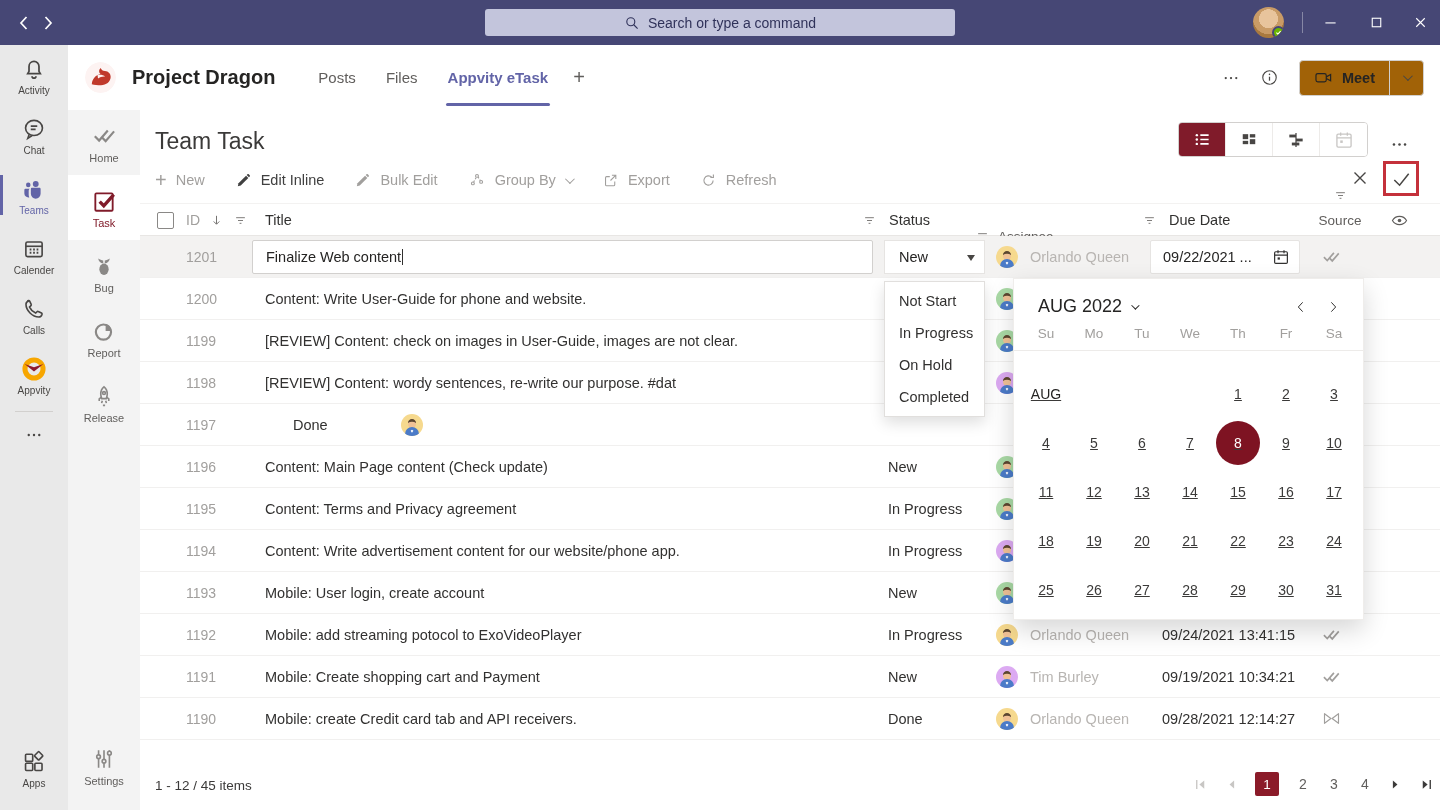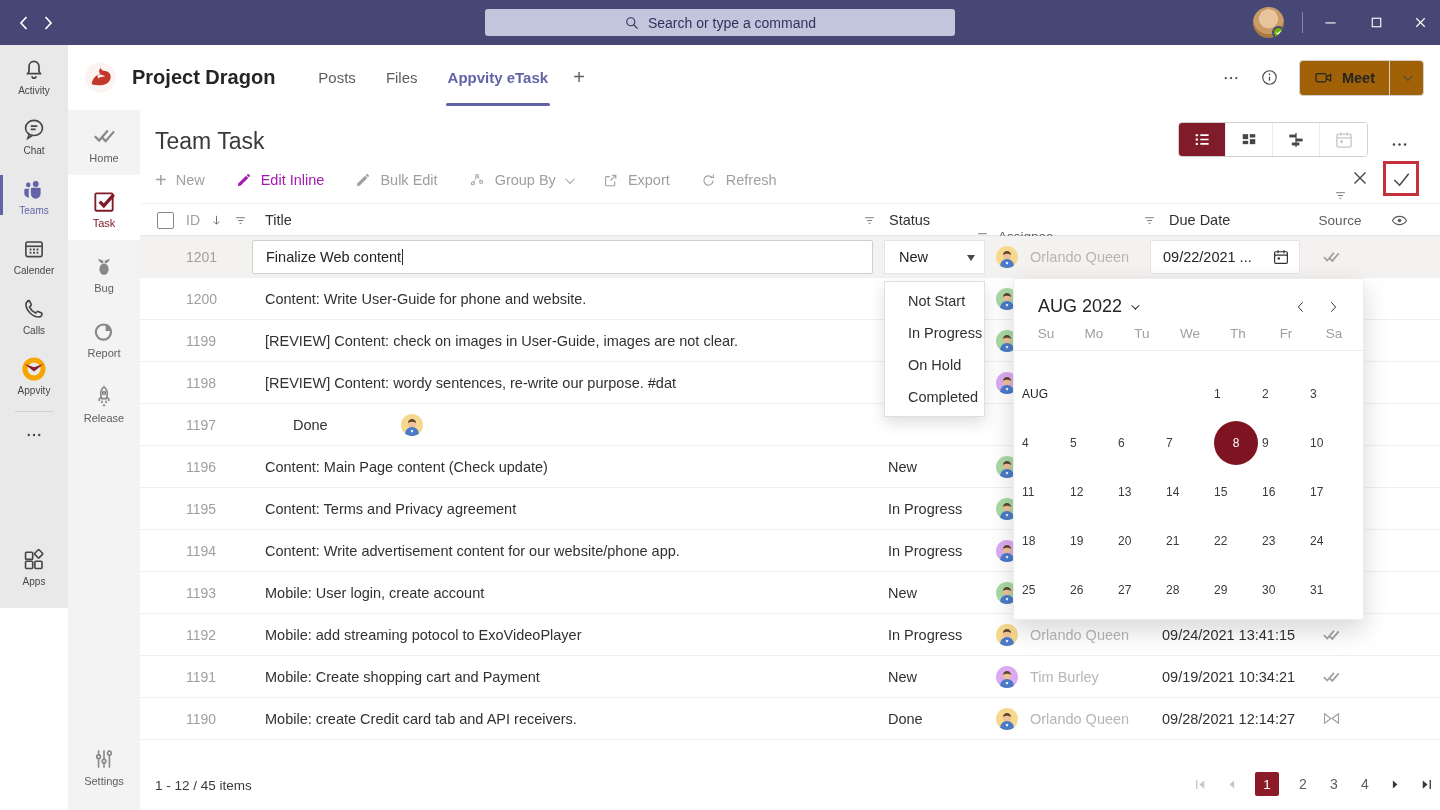--- a/index.html
+++ b/index.html
@@ -15,21 +15,21 @@
                display:flex; align-items:center; justify-content:center; gap:8px; color:#30325A; font-size:14px; }
   .tb-avatar { position:absolute; left:1253px; top:7px; width:31px; height:31px; border-radius:50%; overflow:hidden;
                background:radial-gradient(circle at 50% 38%, #E8C49C 0 38%, #C99B66 39% 62%, #A9793F 63% 100%); }
   .tb-avatar .badge { position:absolute; right:-1px; bottom:-1px; width:13px; height:13px; border-radius:50%;
                background:#6BB700; border:2px solid #464775; display:flex; align-items:center; justify-content:center; }
   .tb-divider { position:absolute; left:1302px; top:12px; width:1px; height:21px; background:rgba(255,255,255,.35); }
   .win-btn { position:absolute; top:14px; width:17px; height:17px; color:#fff; cursor:pointer; }
   .win-min { left:1322px; } .win-max { left:1368px; } .win-close { left:1412px; }
 
   
-  .rail1 { position:absolute; left:0; top:45px; width:68px; height:563px; background:#E9E9E9; }
+  .rail1 { position:absolute; left:0; top:45px; width:68px; height:765px; background:#E9E9E9; }
   .rail-item { position:relative; display:flex; flex-direction:column; align-items:center; padding:11px 0 9px; cursor:pointer; color:#484644; }
   .rail-item .rail-label { font-size:10px; margin-top:3px; color:#484644; }
   .rail-item.active { color:#6264A7; }
   .rail-item.active .rail-label { color:#6264A7; }
   .rail-item.active .active-bar { position:absolute; left:0; top:10px; bottom:10px; width:3px; background:#6264A7; }
   .rail-icon svg { width:26px; height:26px; }
   .rail-divider { margin:6px 15px 4px; border-top:1px solid #D2D0CE; }
   .rail-more { display:flex; justify-content:center; padding:10px 0; color:#484644; cursor:pointer; }
   .rail-bottom { position:absolute; left:0; right:0; bottom:12px; }
 
@@ -66,21 +66,21 @@
 
   .views { position:absolute; left:1038px; top:12px; height:35px; display:flex; border:1px solid #D2D0CE; border-radius:4px; background:#fff; overflow:hidden; }
   .view-btn { width:47px; display:flex; align-items:center; justify-content:center; border-right:1px solid #EDEBE9; cursor:pointer; background:#fff; color:#484644; }
   .view-btn:last-child { border-right:none; }
   .view-btn.active { background:#801B2A; }
   .view-btn.disabled { color:#C8C6C4; }
   .views-more { position:absolute; left:1250px; top:25px; color:#484644; cursor:pointer; }
 
   .toolbar { position:absolute; left:15px; top:55px; height:30px; display:flex; align-items:center; gap:30px; font-size:14.5px; color:#A19F9D; }
   .tb-item { display:flex; align-items:center; gap:9px; cursor:pointer; white-space:nowrap; }
-  .tb-item.maroon { color:#a21caf; }
+  .tb-item.maroon { color:#404040; }
   .tb-plus { font-size:20px; font-weight:300; line-height:1; }
   .toolbar-divider { position:absolute; left:0; top:93px; width:1300px; border-top:1px solid #F3F2F1; }
   .cancel-btn { position:absolute; left:1209px; top:57px; color:#484644; cursor:pointer; }
   .confirm-btn { position:absolute; left:1243px; top:51px; width:36px; height:35px; border:3px solid #C4313B;
                  display:flex; align-items:center; justify-content:center; color:#484644; cursor:pointer; background:#fff; }
 
   
   .thead { position:absolute; left:0; top:95px; width:1300px; height:31px; display:flex; align-items:center;
            font-size:13.5px; color:#605E5C; border-bottom:1px solid #E8E6E4; }
   .trows { position:absolute; left:0; top:126px; width:1300px; }
@@ -114,36 +114,36 @@
                 display:flex; align-items:center; padding-left:14px; font-size:14.5px; color:#252423; z-index:5; cursor:pointer; }
   .select-caret { position:absolute; right:9px; top:14px; width:0; height:0; border-left:4.5px solid transparent;
                   border-right:4.5px solid transparent; border-top:6px solid #484644; }
   .due-box { position:absolute; left:1010px; top:4px; width:150px; height:34px; background:#fff; border:1px solid #E6E4E2;
              border-radius:2px; display:flex; align-items:center; gap:6px; padding:0 9px 0 12px; font-size:14.5px; color:#252423; z-index:5; cursor:pointer; }
   .due-box .due-text { flex:1; white-space:nowrap; overflow:hidden; }
   .due-box .ic { color:#323130; }
 
   
   .status-dropdown { position:absolute; left:744px; top:171px; width:101px; background:#fff; border:1px solid #E1DFDD;
-                     box-shadow:0 6px 14px rgba(0,0,0,.13); z-index:30; padding:3px 9px; }
+                     box-shadow:0 6px 14px rgba(0,0,0,.13); z-index:30; padding:3px 0; }
   .sd-option { height:32px; line-height:32px; padding-left:14px; font-size:14.5px; color:#323130; cursor:pointer; white-space:nowrap; }
 
   
   .calendar-popup { position:absolute; left:873px; top:168px; width:351px; height:342px; background:#fff;
                     border:1px solid #EFEDEB; box-shadow:0 10px 24px rgba(0,0,0,.16); z-index:30; }
   .cal-header { display:flex; align-items:center; padding:17px 22px 6px 24px; }
   .cal-title { font-size:18px; font-weight:normal; color:#252423; display:flex; align-items:center; gap:9px; cursor:pointer; }
   .cal-title .chev { width:6px; height:6px; border-width:1.4px; }
   .cal-nav { margin-left:auto; display:flex; gap:16px; color:#323130; }
   .cal-nav .nbtn { cursor:pointer; }
   .cal-weekdays { display:flex; padding-left:8px; margin-top:3px; border-bottom:1px solid #EDEBE9; }
   .cal-wd { width:48px; text-align:center; font-size:13.5px; color:#A19F9D; padding-bottom:9px; }
   .cal-weeks { padding:18px 0 0 8px; }
   .cal-week { display:flex; height:49px; }
-  .cal-cell { width:48px; display:flex; align-items:center; font-size:12px; color:#3B3A39; cursor:pointer; }
+  .cal-cell { width:48px; display:flex; align-items:center; justify-content:center; font-size:14px; color:#3B3A39; cursor:pointer;text-decoration:underline; }
   .cal-cell .day { display:flex; align-items:center; justify-content:center; }
   .cal-cell.selected .day { width:44px; height:44px; border-radius:50%; background:#7E1322; color:#fff; }
   .cal-cell.month .day { color:#252423; }
 
   
   .footer-label { position:absolute; left:15px; top:668px; font-size:13.5px; color:#3B3A39; }
   .pagination { position:absolute; left:1053px; top:662px; display:flex; align-items:center; gap:17px; }
   .pg-nav { color:#C8C6C4; cursor:default; }
   .pg-nav.enabled { color:#3B3A39; cursor:pointer; }
   .pg-num { font-size:14px; color:#605E5C; cursor:pointer; min-width:14px; text-align:center; }

